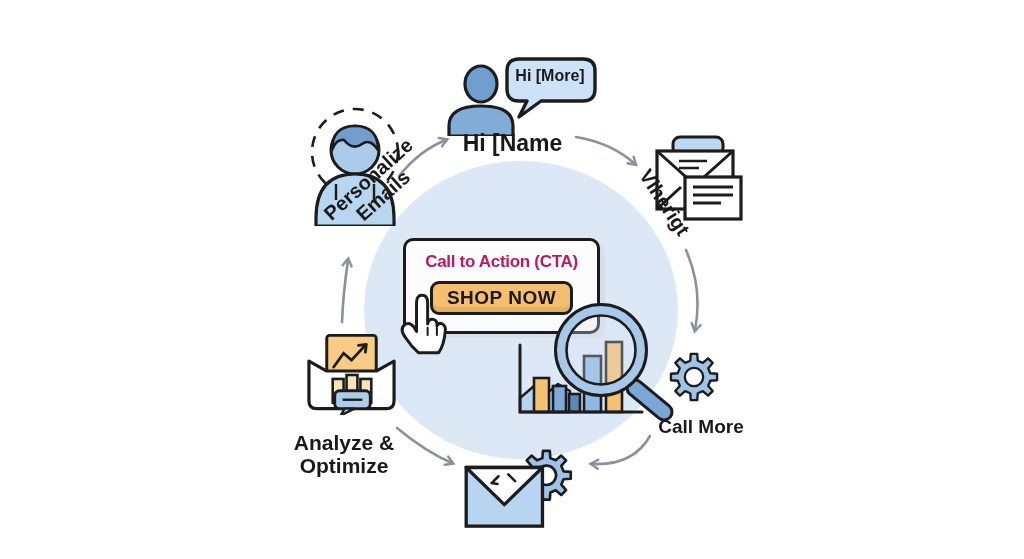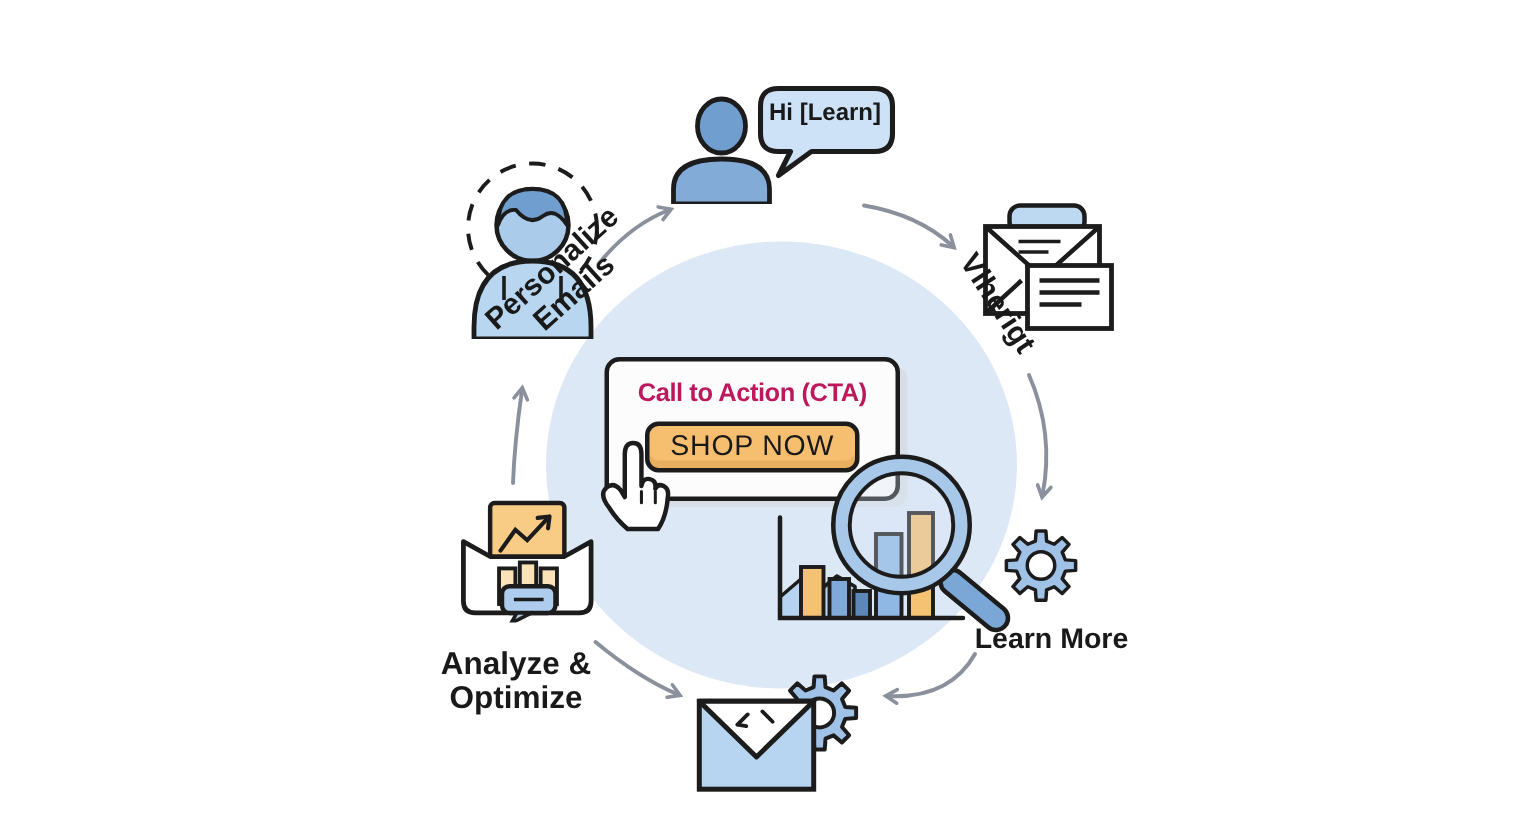--- a/index.html
+++ b/index.html
@@ -30,21 +30,21 @@
     box-shadow:6px 5px 0 -1px #d9dee6;z-index:5;box-sizing:border-box;
   }
   .cta-title{
     margin-top:11px;text-align:center;font-weight:bold;font-size:17px;
     letter-spacing:-0.3px;color:#be185d;
   }
   .cta-button{
     margin:9px auto 0 auto;width:143px;height:34px;background:#f6bf70;
     border:3px solid #1c1c1c;border-radius:9px;box-sizing:border-box;
     display:flex;align-items:center;justify-content:center;
-    font-weight:normal;font-size:19px;letter-spacing:0.5px;color:#191919;
+    font-weight:bold;font-size:19px;letter-spacing:0.5px;color:#191919;
     box-shadow:inset 0 -5px 0 rgba(190,130,40,0.25);
   }
   .z6{z-index:6;}
 </style>
 </head>
 <body>
 
 <div class="stage">
 
   <div class="abs bg-circle"></div>
@@ -66,21 +66,22 @@
   </svg>
 
   <svg class="icon" style="left:446px;top:60px" width="72" height="76" viewBox="0 0 72 76">
     <ellipse cx="35" cy="24" rx="16" ry="18" fill="#6f9ecf" stroke="#1c1c1c" stroke-width="3.2"></ellipse>
     <path d="M3,76 V66 Q3,46 35,46 Q67,46 67,66 V76 Z" fill="#82abd8" stroke="#1c1c1c" stroke-width="3.2" stroke-linejoin="round"></path>
   </svg>
 
   <svg class="icon z6" style="left:505px;top:57px" width="92" height="62" viewBox="0 0 92 62">
     <path d="M14,2 H78 Q90,2 90,14 V32 Q90,44 78,44 H36 L14,60 L22,44 H14 Q2,44 2,32 V14 Q2,2 14,2 Z" fill="#cde2f6" stroke="#1c1c1c" stroke-width="3.4" stroke-linejoin="round"></path>
   </svg>
-  <div class="label bubble-text">Hi [Learn]</div>
+  <div class="label bubble-text">Hi [More]</div>
+  <div class="label lbl-greeting">Hi [Name</div>
 
   <svg class="icon" style="left:306px;top:106px" width="96" height="120" viewBox="0 0 96 120">
     <circle cx="49" cy="46" r="43" fill="none" stroke="#1c1c1c" stroke-width="2.6" stroke-dasharray="11 9"></circle>
     <circle cx="49" cy="44" r="24" fill="#aacbea" stroke="#1c1c1c" stroke-width="3"></circle>
     <path d="M26,44 Q26,20 49,20 Q72,20 72,44 Q64,32 56,38 Q47,45 38,34 Q30,33 26,44 Z" fill="#6f9ecf" stroke="#1c1c1c" stroke-width="2.6" stroke-linejoin="round"></path>
     <path d="M10,120 V112 Q10,68 49,68 Q88,68 88,112 V120 Z" fill="#b9d6f0" stroke="#1c1c1c" stroke-width="3.2" stroke-linejoin="round"></path>
     <path d="M30,78 V94 M68,78 V94" stroke="#1c1c1c" stroke-width="2.4" fill="none"></path>
   </svg>
   <div class="label lbl-personalize">Personalize
 Emails</div>
@@ -93,21 +94,21 @@
     <path d="M6,76 L30,54" fill="none" stroke="#1c1c1c" stroke-width="3"></path>
     <rect x="34" y="44" width="56" height="42" fill="#ffffff" stroke="#1c1c1c" stroke-width="3.2"></rect>
     <path d="M42,54 h40 M42,62 h40 M42,70 h28" stroke="#1c1c1c" stroke-width="3" fill="none"></path>
   </svg>
   <div class="label lbl-send">Vlherigt</div>
 
   <svg class="icon" style="left:669px;top:352px" width="50" height="50" viewBox="0 0 60 60">
     <path d="M49.5,25.5 L57.7,26.1 L57.7,33.9 L49.5,34.5 L47,40.6 L52.4,46.9 L46.9,52.4 L40.6,47 L34.5,49.5 L33.9,57.7 L26.1,57.7 L25.5,49.5 L19.4,47 L13.1,52.4 L7.6,46.9 L13,40.6 L10.5,34.5 L2.3,33.9 L2.3,26.1 L10.5,25.5 L13,19.4 L7.6,13.1 L13.1,7.6 L19.4,13 L25.5,10.5 L26.1,2.3 L33.9,2.3 L34.5,10.5 L40.6,13 L46.9,7.6 L52.4,13.1 L47,19.4 Z" fill="#9fc2e6" stroke="#1c1c1c" stroke-width="2.8" stroke-linejoin="round"></path>
     <circle cx="30" cy="30" r="11" fill="#ffffff" stroke="#1c1c1c" stroke-width="2.8"></circle>
   </svg>
-  <div class="label lbl-learn">Learn More</div>
+  <div class="label lbl-learn">Call More</div>
 
   <svg class="icon" style="left:460px;top:444px" width="118" height="88" viewBox="0 0 120 90">
     <g transform="translate(61,5) scale(0.9)">
       <path d="M49.5,25.5 L57.7,26.1 L57.7,33.9 L49.5,34.5 L47,40.6 L52.4,46.9 L46.9,52.4 L40.6,47 L34.5,49.5 L33.9,57.7 L26.1,57.7 L25.5,49.5 L19.4,47 L13.1,52.4 L7.6,46.9 L13,40.6 L10.5,34.5 L2.3,33.9 L2.3,26.1 L10.5,25.5 L13,19.4 L7.6,13.1 L13.1,7.6 L19.4,13 L25.5,10.5 L26.1,2.3 L33.9,2.3 L34.5,10.5 L40.6,13 L46.9,7.6 L52.4,13.1 L47,19.4 Z" fill="#9fc2e6" stroke="#1c1c1c" stroke-width="3" stroke-linejoin="round"></path>
       <circle cx="30" cy="30" r="11" fill="#ffffff" stroke="#1c1c1c" stroke-width="3"></circle>
     </g>
     <rect x="6" y="24" width="78" height="60" fill="#b7d5f0" stroke="#1c1c1c" stroke-width="3.4"></rect>
     <path d="M6,24 L45,62 L84,24 Z" fill="#ffffff" stroke="#1c1c1c" stroke-width="3.4" stroke-linejoin="round"></path>
     <path d="M32,40 l7,-7 M32,40 l6,1 M49,31 l7,7" stroke="#1c1c1c" stroke-width="2.6" fill="none" stroke-linecap="round"></path>
   </svg>

